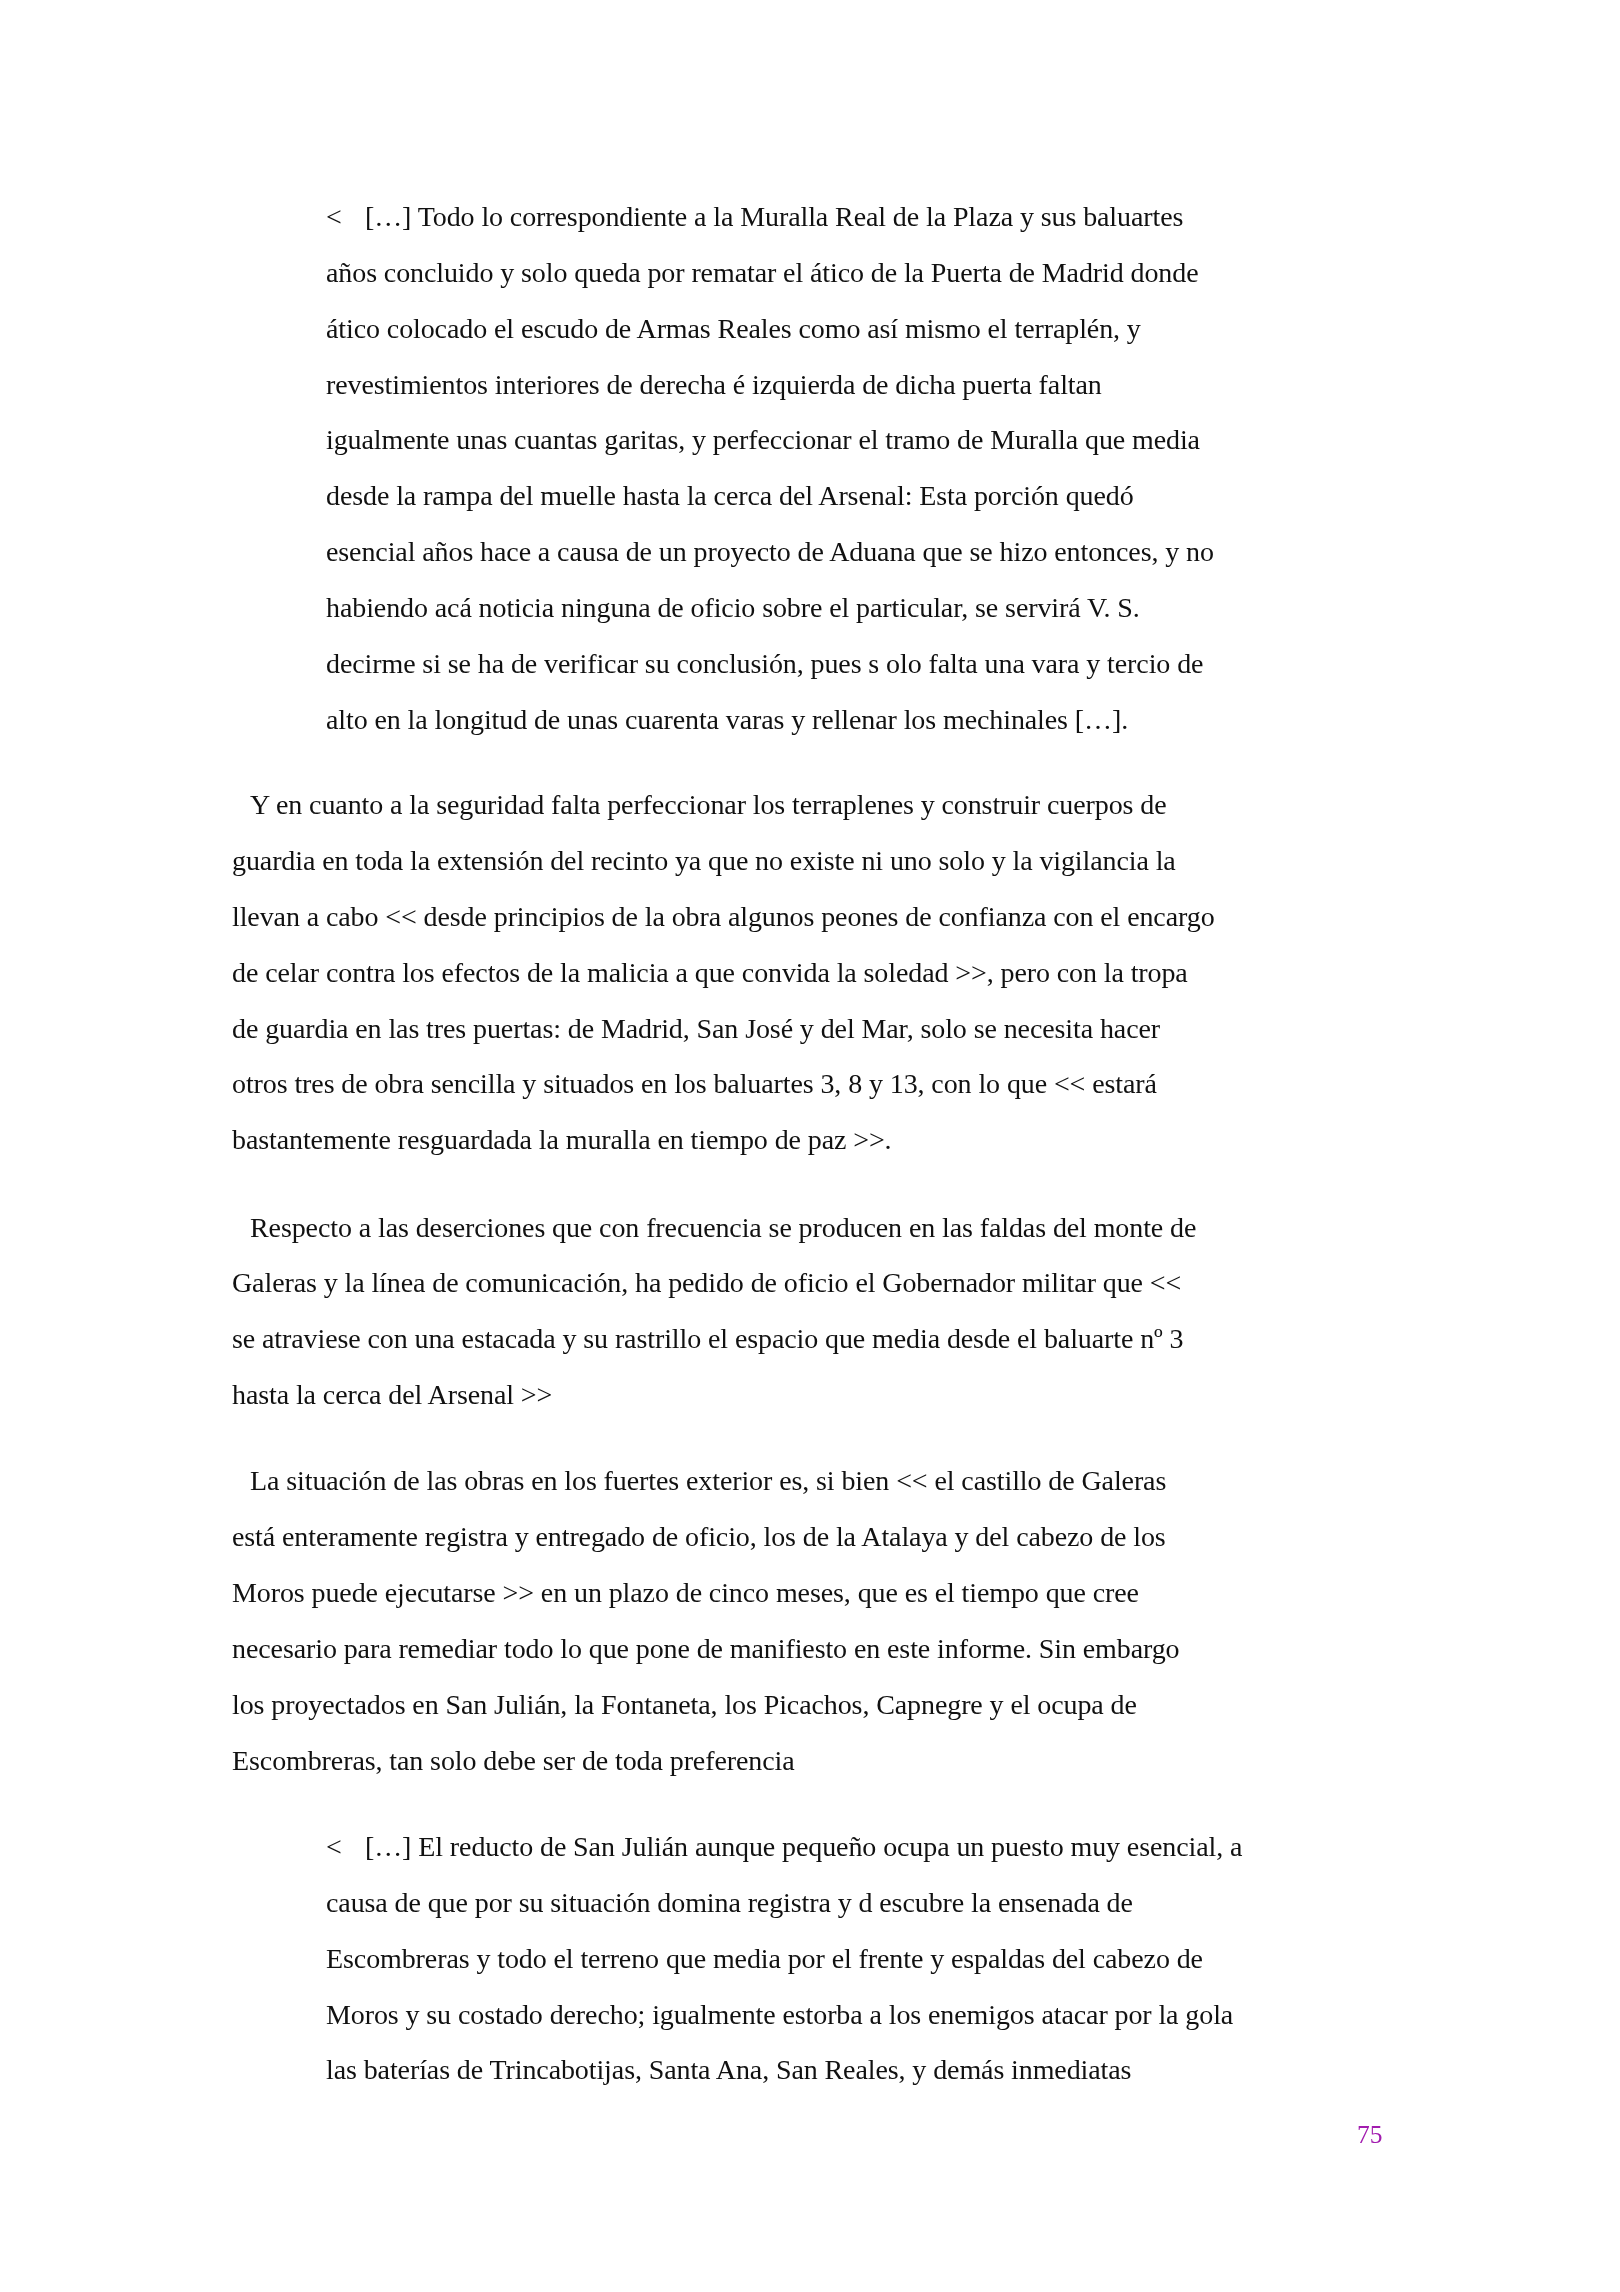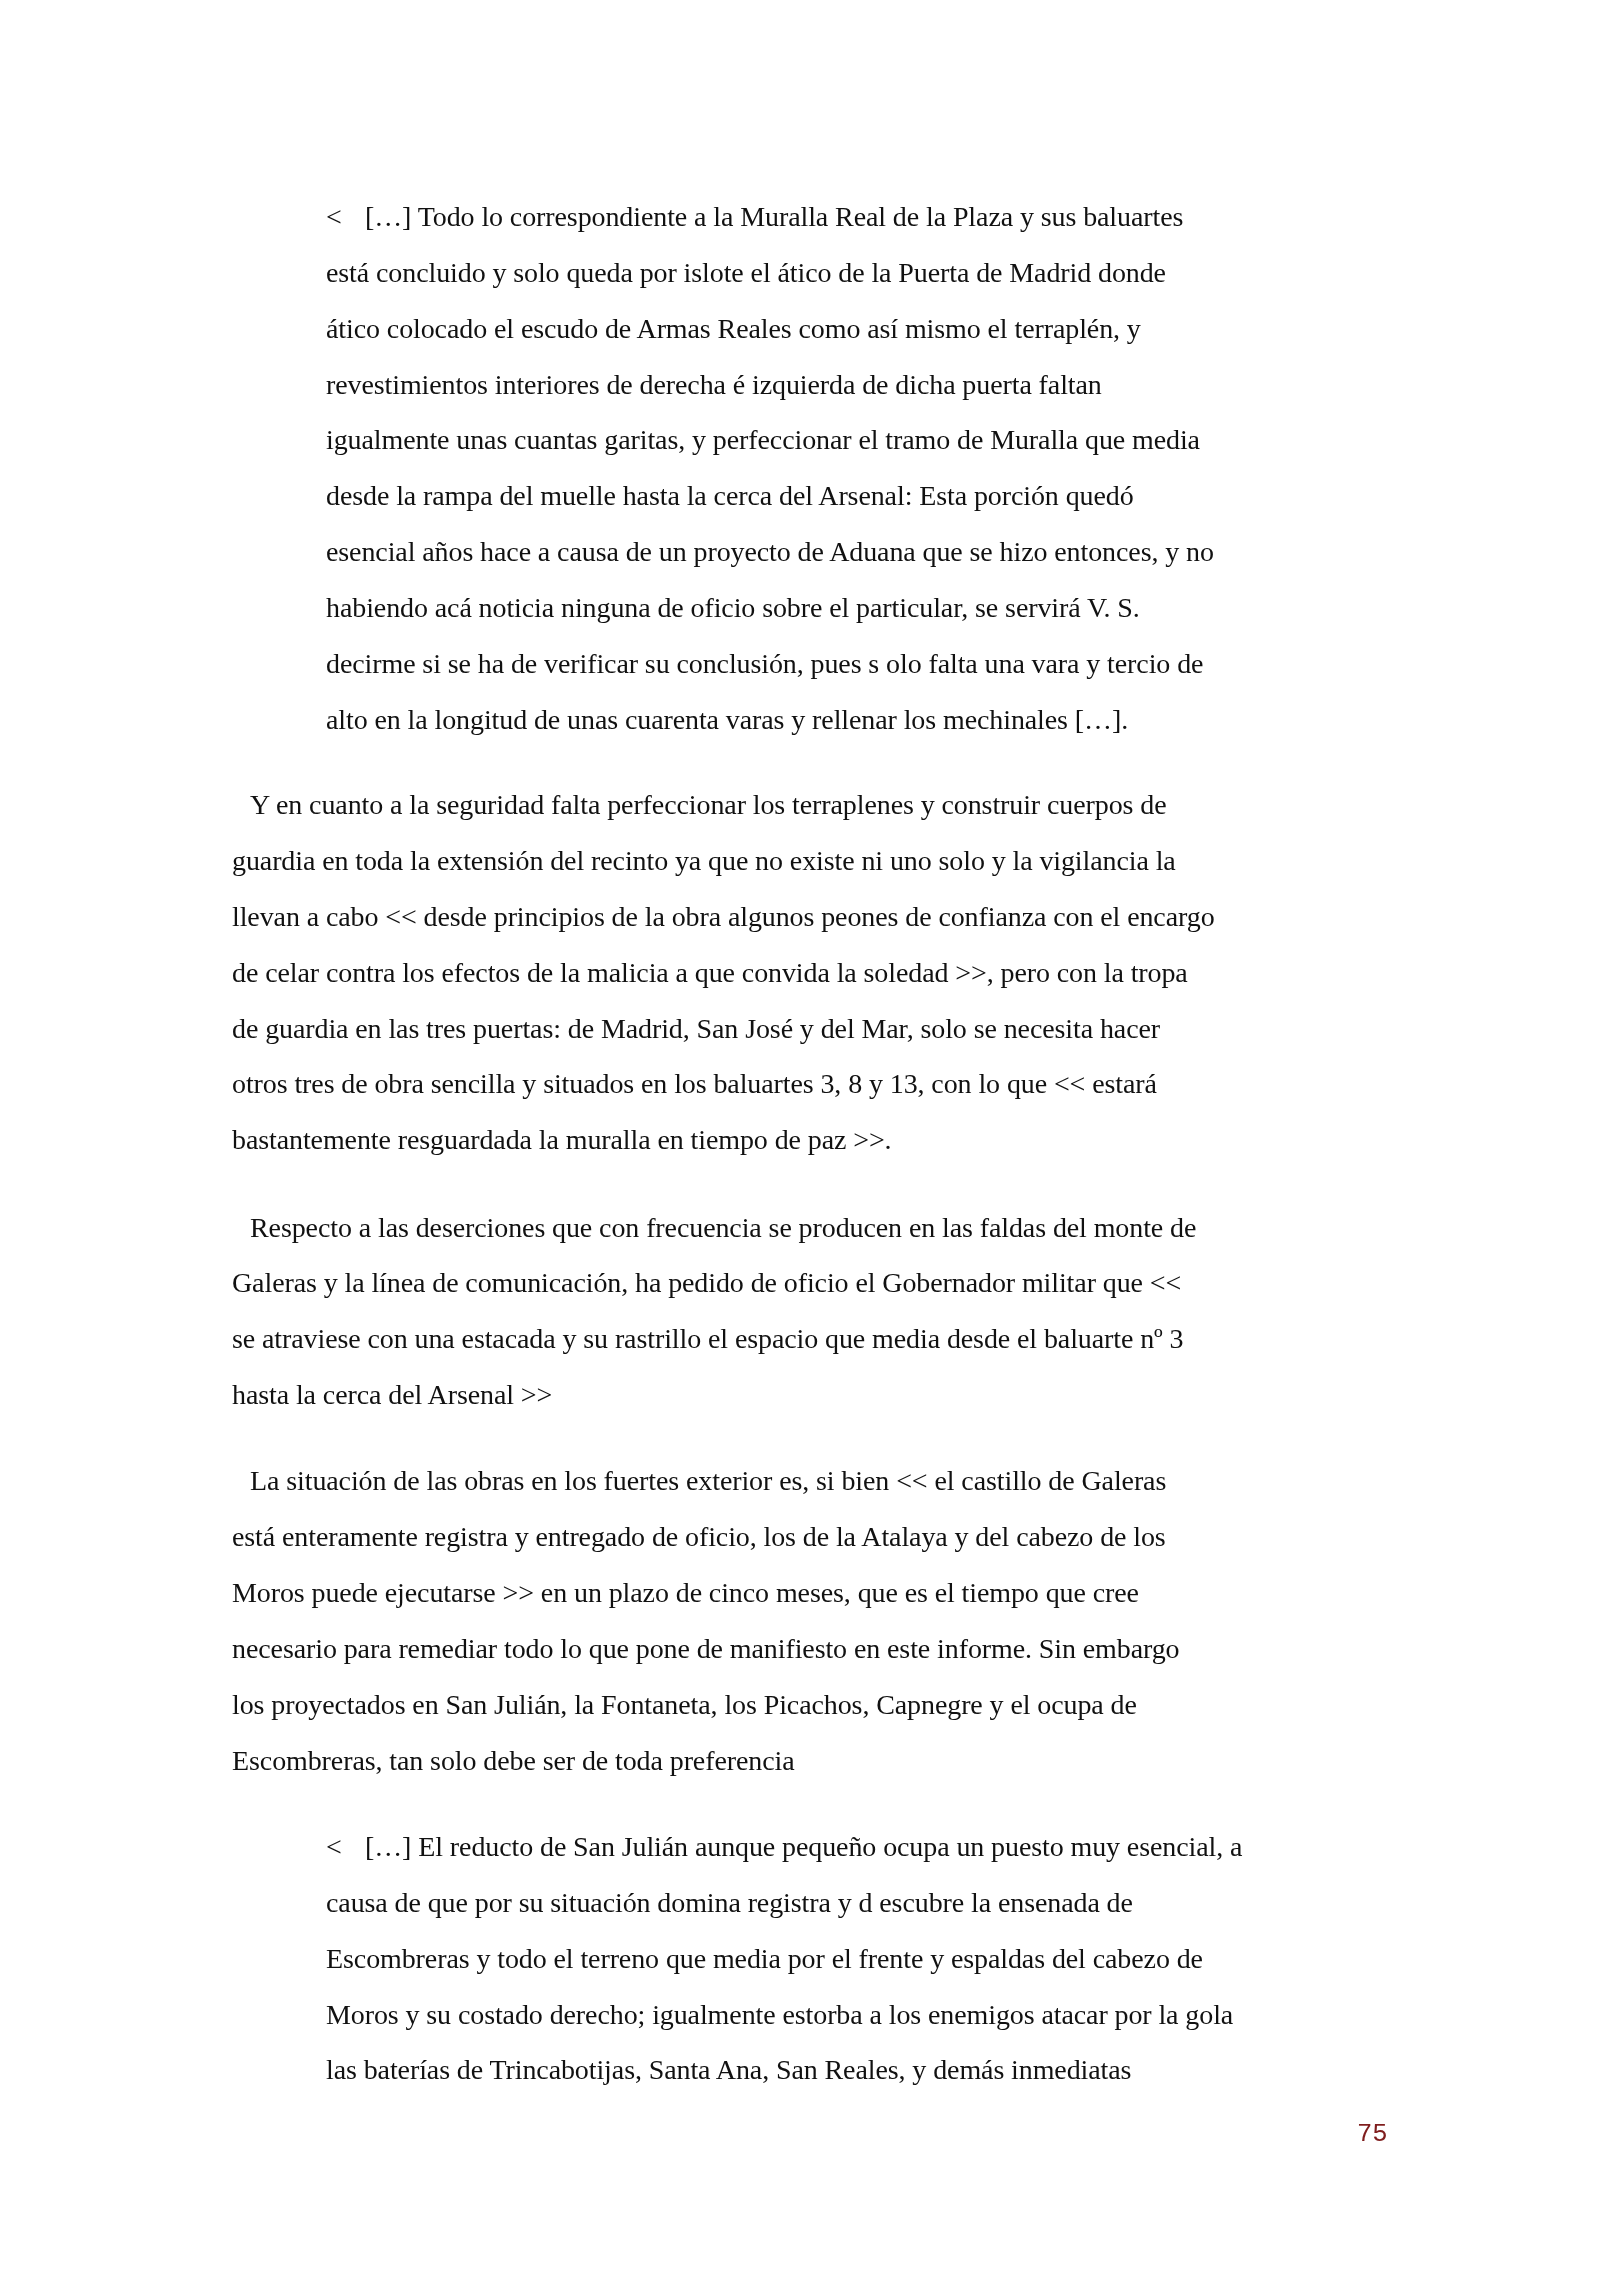--- a/index.html
+++ b/index.html
@@ -32,34 +32,34 @@
     }
     .quote .line { left: 326px; }
     .body .line { left: 232px; }
     .body .line.first { left: 250px; }
     .u { text-underline-offset: 3.9px; text-decoration-thickness: 1.5px; }
     .marker { display: inline-block; width: 39px; }
     .page-number {
       position: absolute;
       left: 1357px;
       top: 2119px;
-      font-family: Liberation Mono, monospace;
+      font-family: Liberation Serif, serif;
       font-size: 25.5px;
       line-height: 31px;
-      color: #7f1d1d;
+      color: #a21caf;
     }
   </style>
 </head>
 <body>
 
 <div class="page">
 
   <div class="quote">
     <div class="line" style="top:199px"><span class="marker">&lt;</span><span>[…] Todo lo correspondiente a la Muralla Real de la Plaza y sus baluartes</span></div>
-    <div class="line" style="top:255px">está concluido y solo queda por islote el ático de la Puerta de Madrid donde</div>
+    <div class="line" style="top:255px">años concluido y solo queda por rematar el ático de la Puerta de Madrid donde</div>
     <div class="line" style="top:311px">ático colocado el escudo de Armas Reales como así mismo el terraplén, y</div>
     <div class="line" style="top:367px">revestimientos interiores de derecha é izquierda de dicha puerta faltan</div>
     <div class="line" style="top:422px">igualmente unas cuantas garitas, y perfeccionar el tramo de Muralla que media</div>
     <div class="line" style="top:478px">desde la rampa del muelle hasta la cerca del Arsenal: Esta porción quedó</div>
     <div class="line" style="top:534px">esencial años hace a causa de un proyecto de Aduana que se hizo entonces, y no</div>
     <div class="line" style="top:590px">habiendo acá noticia ninguna de oficio sobre el particular, se servirá V. S.</div>
     <div class="line" style="top:646px">decirme si se ha de verificar su conclusión, pues s olo falta una vara y tercio de</div>
     <div class="line" style="top:702px">alto en la longitud de unas cuarenta varas y rellenar los mechinales […].</div>
   </div>
 

